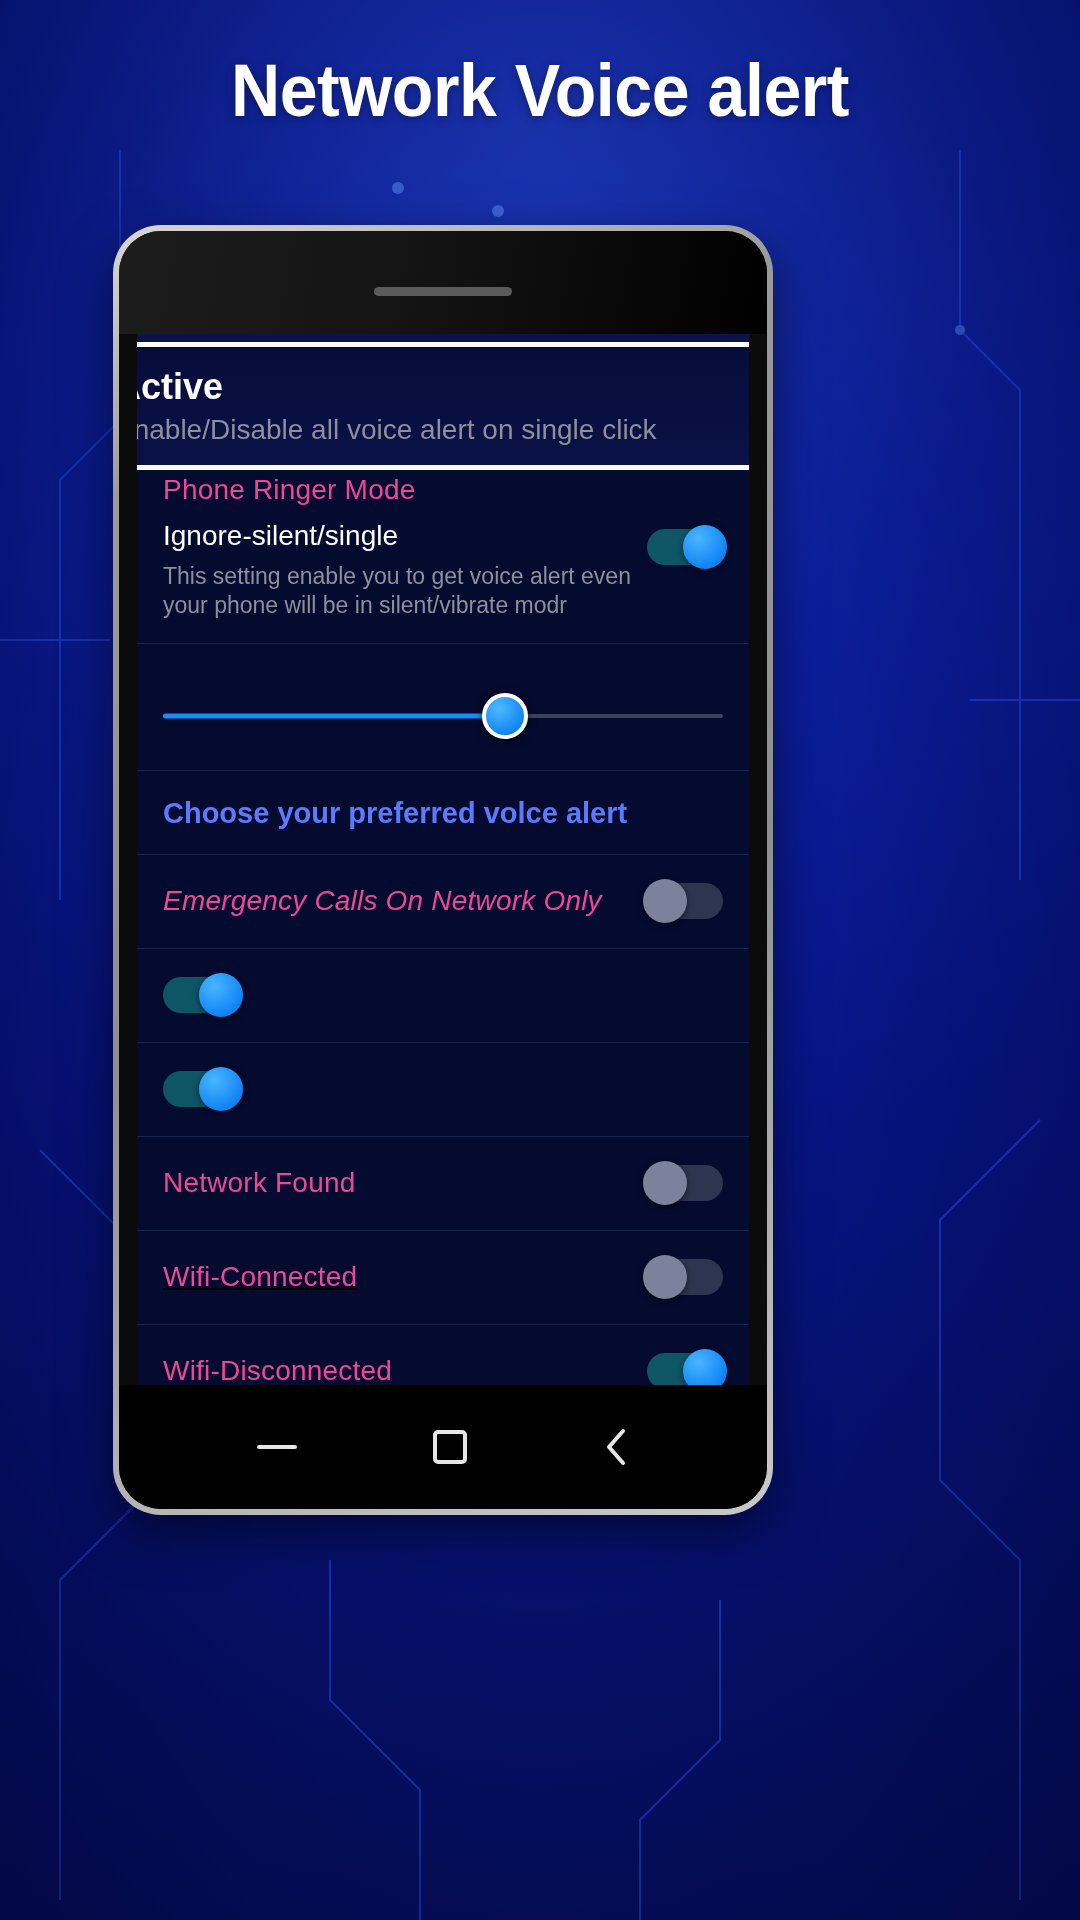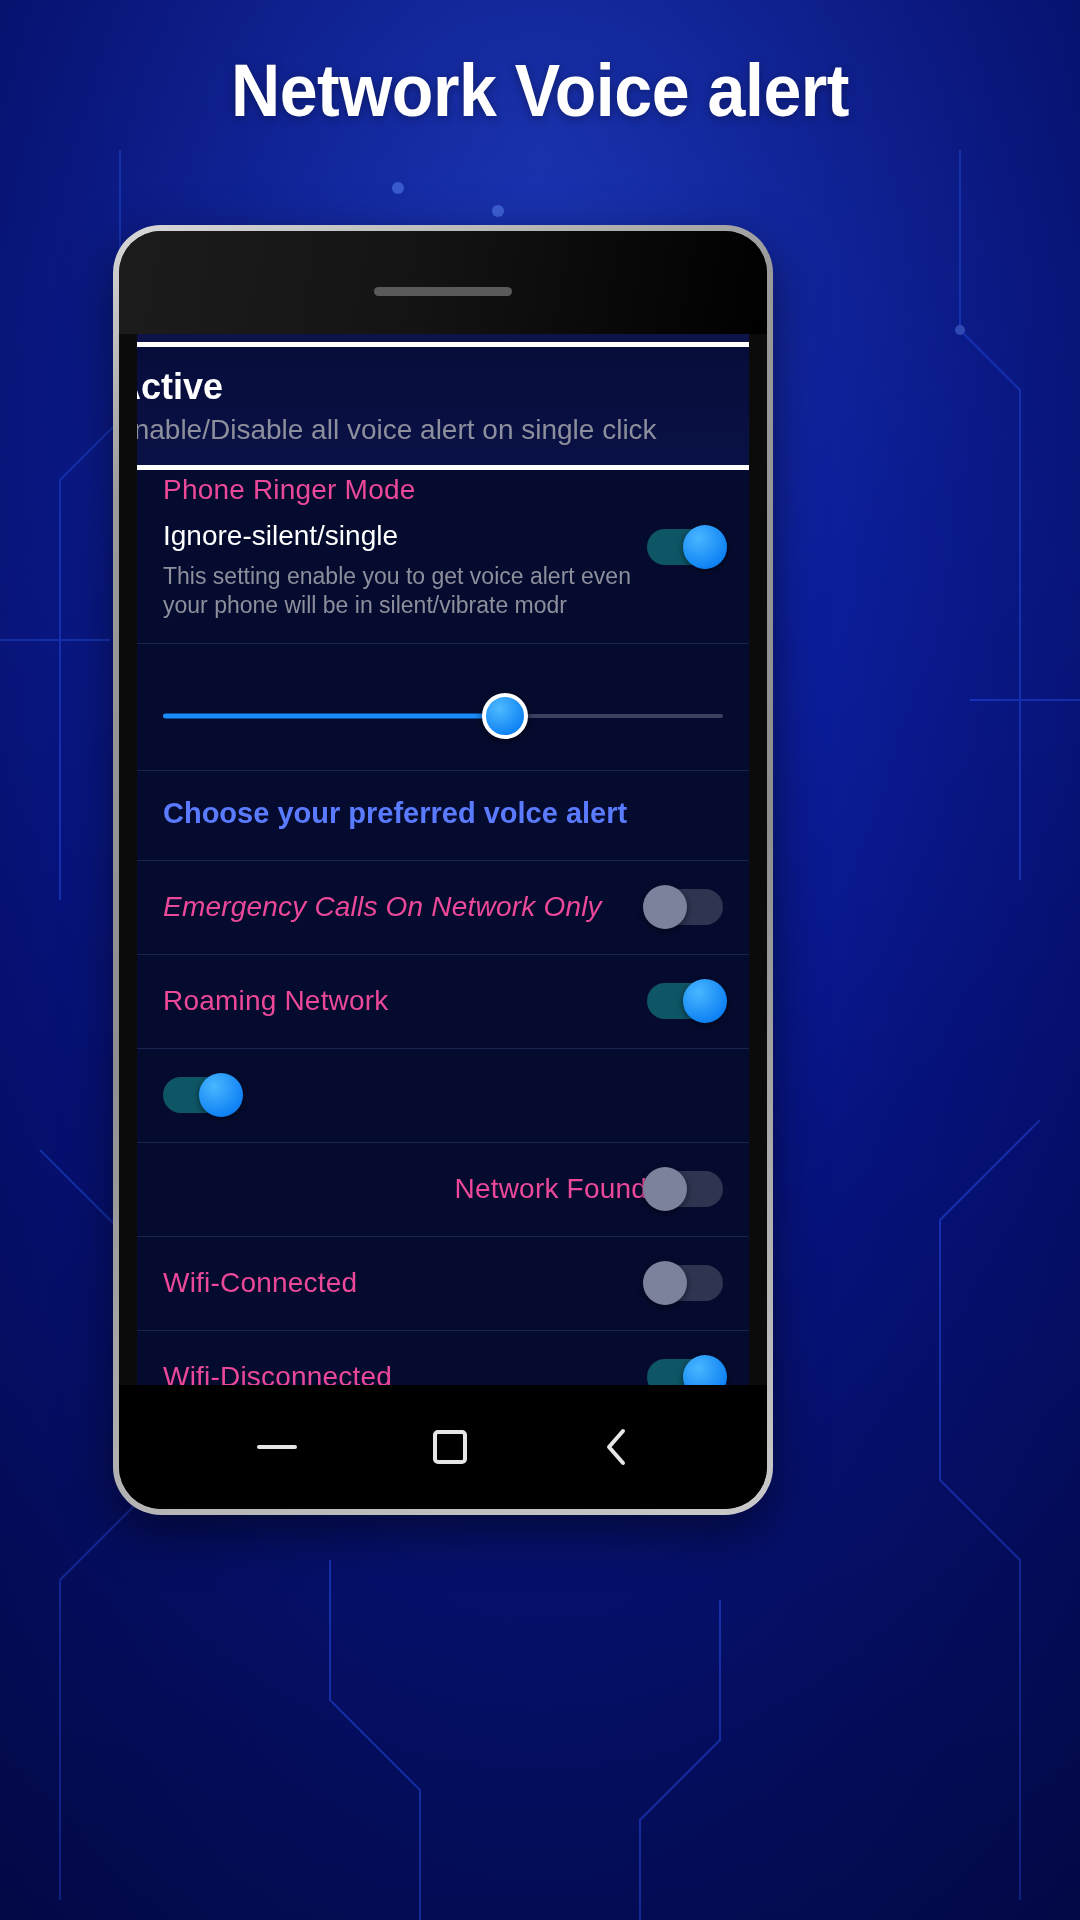--- a/index.html
+++ b/index.html
@@ -147,21 +147,21 @@
     background:#1b8cfb; transform:translateY(-50%); border-radius:3px;
   }
   .slider-thumb {
     position:absolute; top:50%; transform:translate(-50%,-50%);
     width:46px; height:46px; border-radius:50%;
     background:radial-gradient(circle at 35% 30%,#4fbaff 0%,#1286f5 70%,#0a6ed4 100%);
     border:4px solid #ffffff;
     box-shadow:0 2px 8px rgba(0,0,0,.55);
   }
   .choose-link {
-    padding:26px 26px 30px;
+    padding:26px 26px 24px;
     color:#5a7bff; font-size:29px; font-weight:700;
     border-bottom:1px solid #1b2450;
   }
 </style>
 </head>
 <body>
 
 <div class="bg"></div>
 <svg class="circuit" viewBox="0 0 1080 1920" preserveAspectRatio="none">
   <path d="M120 150 L120 420 L60 480 L60 900"></path>
@@ -234,42 +234,39 @@
         <div id="simpleRows">
             <div class="row simple-row">
               <div class="row-text" style="padding: 0px; font-style: italic;">
                 <div class="row-title">Emergency Calls On Network Only</div>
               </div>
               <div class="toggle off">
                 <div class="knob"></div>
               </div>
             </div>
             <div class="row simple-row">
+              <div class="toggle on">
+                <div class="knob"></div>
+              </div>
+            </div>
+            <div class="row simple-row">
+              <div class="toggle on">
+                <div class="knob"></div>
+              </div>
+            </div>
+            <div class="row simple-row">
               <div class="row-text" style="padding: 0px;">
-                <div class="row-title">Roaming Network</div>
-              </div>
-              <div class="toggle on">
-                <div class="knob"></div>
-              </div>
-            </div>
-            <div class="row simple-row">
-              <div class="toggle on">
-                <div class="knob"></div>
-              </div>
-            </div>
-            <div class="row simple-row">
-              <div class="row-text" style="padding: 0px; text-align: right;">
                 <div class="row-title">Network Found</div>
               </div>
               <div class="toggle off">
                 <div class="knob"></div>
               </div>
             </div>
             <div class="row simple-row">
-              <div class="row-text" style="padding: 0px;">
+              <div class="row-text" style="padding: 0px; text-decoration: underline;">
                 <div class="row-title">Wifi-Connected</div>
               </div>
               <div class="toggle off">
                 <div class="knob"></div>
               </div>
             </div>
             <div class="row simple-row">
               <div class="row-text" style="padding: 0px;">
                 <div class="row-title">Wifi-Disconnected</div>
               </div>

